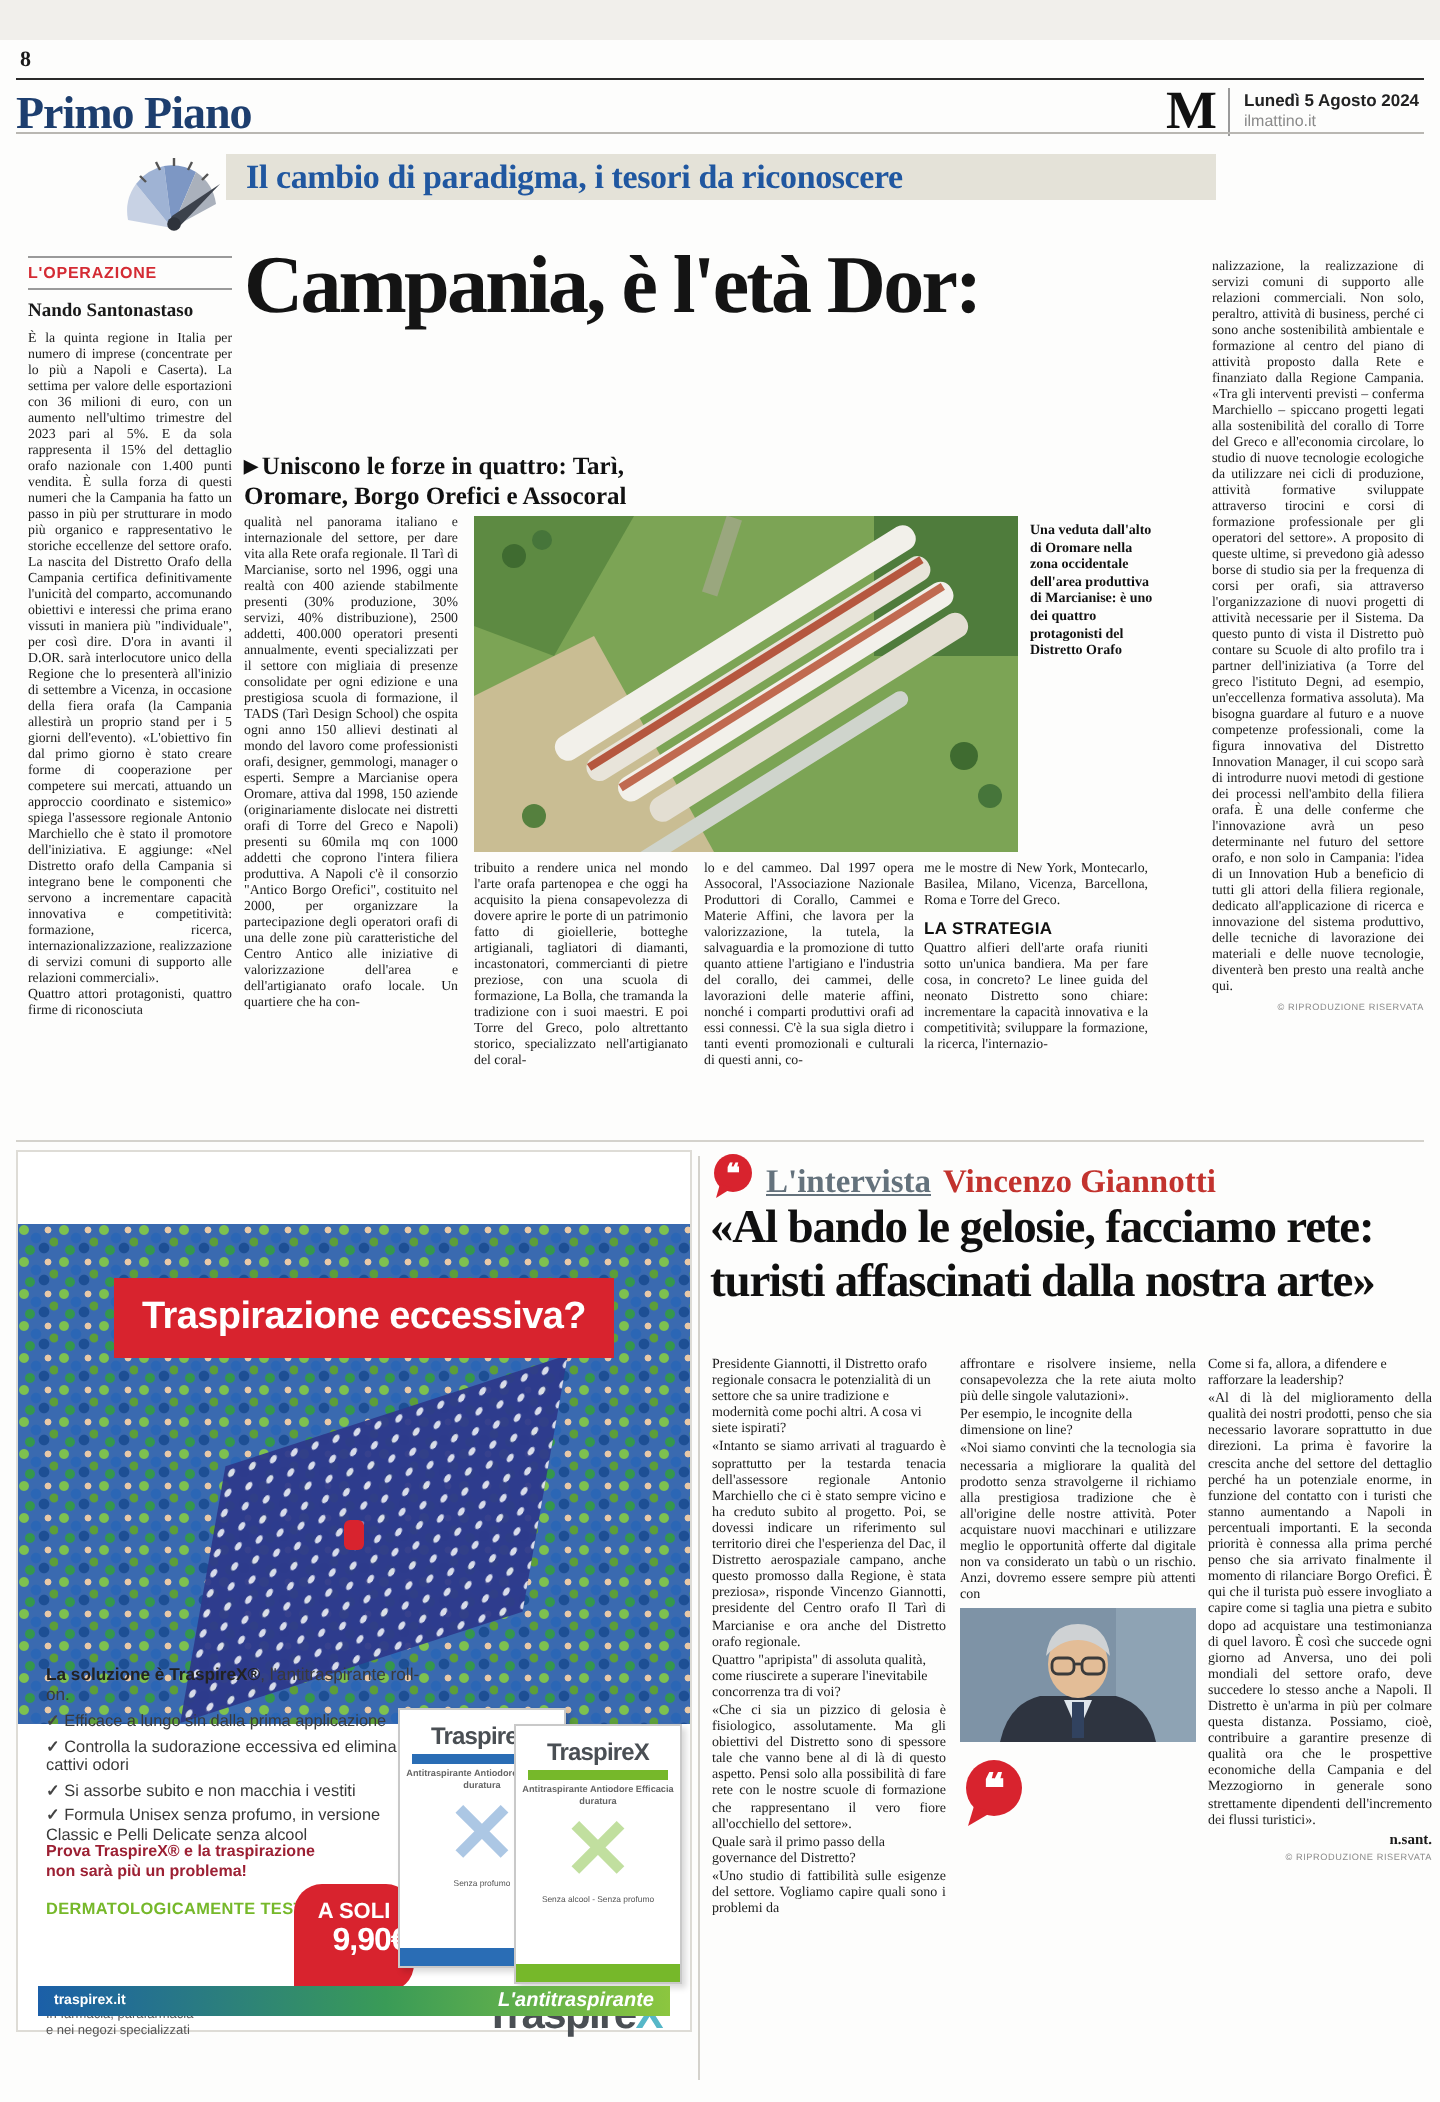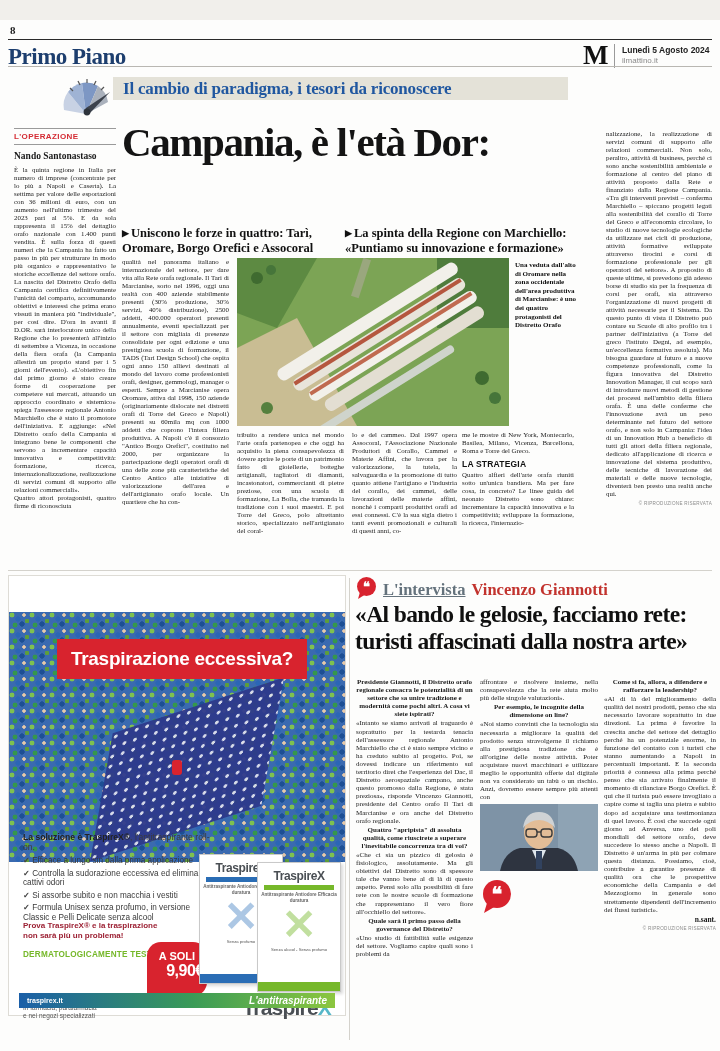--- a/index.html
+++ b/index.html
@@ -10,21 +10,21 @@
   .pagenum{position:absolute;left:10px;top:24px;font:bold 11px "Liberation Serif",serif;}
   .rule1{position:absolute;left:8px;right:8px;top:39px;border-top:1.5px solid #2a2a2a;}
   .section{position:absolute;left:8px;top:44px;font:bold 23px "Liberation Serif",serif;color:#1d3e6e;letter-spacing:-.5px;}
   .mastM{position:absolute;left:583px;top:40px;font:900 27px "Liberation Serif",serif;color:#111;}
   .mastdiv{position:absolute;left:614px;top:44px;width:1px;height:24px;background:#9a9a9a;}
   .mdate{position:absolute;left:622px;top:45px;font:bold 8.5px "Liberation Sans",sans-serif;color:#222;}
   .msite{position:absolute;left:622px;top:56px;font:8px "Liberation Sans",sans-serif;color:#8a8a8a;}
   .rule2{position:absolute;left:8px;right:8px;top:66px;border-top:1px solid #b9b7b2;}
   
   .gauge{position:absolute;left:56px;top:70px;}
-  .bannerstrip{position:absolute;left:113px;top:77px;width:455px;height:23px;background:#e4e2d8;}
+  .bannerstrip{position:absolute;left:113px;top:77px;width:495px;height:23px;background:#e4e2d8;}
   .bannerstrip span{display:block;padding-left:10px;font:bold 17px/23px "Liberation Serif",serif;color:#2057a0;letter-spacing:-.2px;}
   
   .opcol{position:absolute;left:14px;top:128px;width:102px;height:437px;overflow:hidden;}
   .kicker{border-top:1px solid #9a9a9a;border-bottom:1px solid #9a9a9a;padding:3px 0;
           font:bold 8px "Liberation Sans",sans-serif;color:#d42b33;letter-spacing:.4px;}
   .byline{font:bold 9.5px "Liberation Serif",serif;margin:6px 0 5px;}
   .btxt{font-size:6.9px;line-height:8px;text-align:justify;white-space:pre-line;}
   .headline{position:absolute;left:122px;top:120px;width:505px;font:bold 41px/45px "Liberation Serif",serif;
             color:#141414;letter-spacing:-1.4px;}
   .bullet{position:absolute;top:226px;font:bold 12.5px/15px "Liberation Serif",serif;color:#111;}
@@ -45,21 +45,21 @@
   .vdiv{position:absolute;left:349px;top:578px;height:462px;border-left:1px solid #d4d2cc;}
   
   .ivhead{position:absolute;left:356px;top:577px;display:flex;align-items:center;gap:6px;}
   .ivlabel{font:bold 16.5px "Liberation Serif",serif;color:#64727c;text-decoration:underline;}
   .ivname{font:bold 16.5px "Liberation Serif",serif;color:#c2332e;}
   .ivheadline{position:absolute;left:355px;top:601px;width:365px;font:bold 23.5px/26.5px "Liberation Serif",serif;
               color:#101010;letter-spacing:-.6px;}
   .ivcol{position:absolute;top:678px;height:367px;overflow:hidden;}
   .iv1{left:356px;width:117px;} .iv2{left:480px;width:118px;} .iv3{left:604px;width:112px;}
   .blk{margin:0 0 1px;font-size:7px;line-height:8.1px;text-align:justify;}
-  .blk-q{font-weight:bold;text-align:center;}
+  .blk-q{font-weight:normal;text-align:left;}
   .blk-sig{font-weight:bold;text-align:right;font-size:7.5px;margin-top:2px;}
   .blk-credit{font-family:"Liberation Sans",sans-serif;font-size:4.6px;color:#8a8a8a;text-align:right;letter-spacing:.3px;}
   .ivphoto{width:118px;height:67px;margin:3px 0 8px;}
   .pullquote{font-family:"Liberation Sans",sans-serif;font-weight:bold;font-size:11.5px;line-height:13px;
              color:#1779ad;letter-spacing:-.2px;margin-top:4px;}
   .qbubble{margin:4px 0 2px;}
   
   .ad{position:absolute;left:8px;top:575px;width:338px;height:441px;background:#fff;border:1px solid #dedcd6;box-sizing:border-box;}
   .crowd{position:absolute;left:0;top:0;width:336px;height:250px;background-color:#3a6ab0;
     background-image:
@@ -148,21 +148,20 @@
     <div class="byline">Nando Santonastaso</div>
     <div class="btxt">È la quinta regione in Italia per numero di imprese (concentrate per lo più a Napoli e Caserta). La settima per valore delle esportazioni con 36 milioni di euro, con un aumento nell'ultimo trimestre del 2023 pari al 5%. E da sola rappresenta il 15% del dettaglio orafo nazionale con 1.400 punti vendita. È sulla forza di questi numeri che la Campania ha fatto un passo in più per strutturare in modo più organico e rappresentativo le storiche eccellenze del settore orafo. La nascita del Distretto Orafo della Campania certifica definitivamente l'unicità del comparto, accomunando obiettivi e interessi che prima erano vissuti in maniera più "individuale", per così dire. D'ora in avanti il D.OR. sarà interlocutore unico della Regione che lo presenterà all'inizio di settembre a Vicenza, in occasione della fiera orafa (la Campania allestirà un proprio stand per i 5 giorni dell'evento). «L'obiettivo fin dal primo giorno è stato creare forme di cooperazione per competere sui mercati, attuando un approccio coordinato e sistemico» spiega l'assessore regionale Antonio Marchiello che è stato il promotore dell'iniziativa. E aggiunge: «Nel Distretto orafo della Campania si integrano bene le componenti che servono a incrementare capacità innovativa e competitività: formazione, ricerca, internazionalizzazione, realizzazione di servizi comuni di supporto alle relazioni commerciali».
 Quattro attori protagonisti, quattro firme di riconosciuta</div>
   </div>
 
   <div class="headline">
     <div>Campania, è l'età Dor:</div>
   </div>
 
   <div class="bullet b1">Uniscono le forze in quattro: Tarì, Oromare, Borgo Orefici e Assocoral</div>
-  <div class="bullet b2">La spinta della Regione con Marchiello: «Puntiamo su innovazione e formazione»</div>
 
   <div class="col c2 btxt">qualità nel panorama italiano e internazionale del settore, per dare vita alla Rete orafa regionale. Il Tarì di Marcianise, sorto nel 1996, oggi una realtà con 400 aziende stabilmente presenti (30% produzione, 30% servizi, 40% distribuzione), 2500 addetti, 400.000 operatori presenti annualmente, eventi specializzati per il settore con migliaia di presenze consolidate per ogni edizione e una prestigiosa scuola di formazione, il TADS (Tarì Design School) che ospita ogni anno 150 allievi destinati al mondo del lavoro come professionisti orafi, designer, gemmologi, manager o esperti. Sempre a Marcianise opera Oromare, attiva dal 1998, 150 aziende (originariamente dislocate nei distretti orafi di Torre del Greco e Napoli) presenti su 60mila mq con 1000 addetti che coprono l'intera filiera produttiva. A Napoli c'è il consorzio "Antico Borgo Orefici", costituito nel 2000, per organizzare la partecipazione degli operatori orafi di una delle zone più caratteristiche del Centro Antico alle iniziative di valorizzazione dell'area e dell'artigianato orafo locale. Un quartiere che ha con-</div>
 
   <div class="photo">
     <svg width="272" height="168" viewBox="0 0 272 168">
       <rect width="272" height="168" fill="#7ca455"></rect>
       <polygon points="0,90 60,60 120,168 0,168" fill="#c9bd93"></polygon>
       <polygon points="0,0 80,0 40,70 0,55" fill="#5d8a42"></polygon>
       <rect x="200" y="0" width="72" height="70" fill="#4f7c3c"></rect>
       <g transform="rotate(-32 150 85)">

